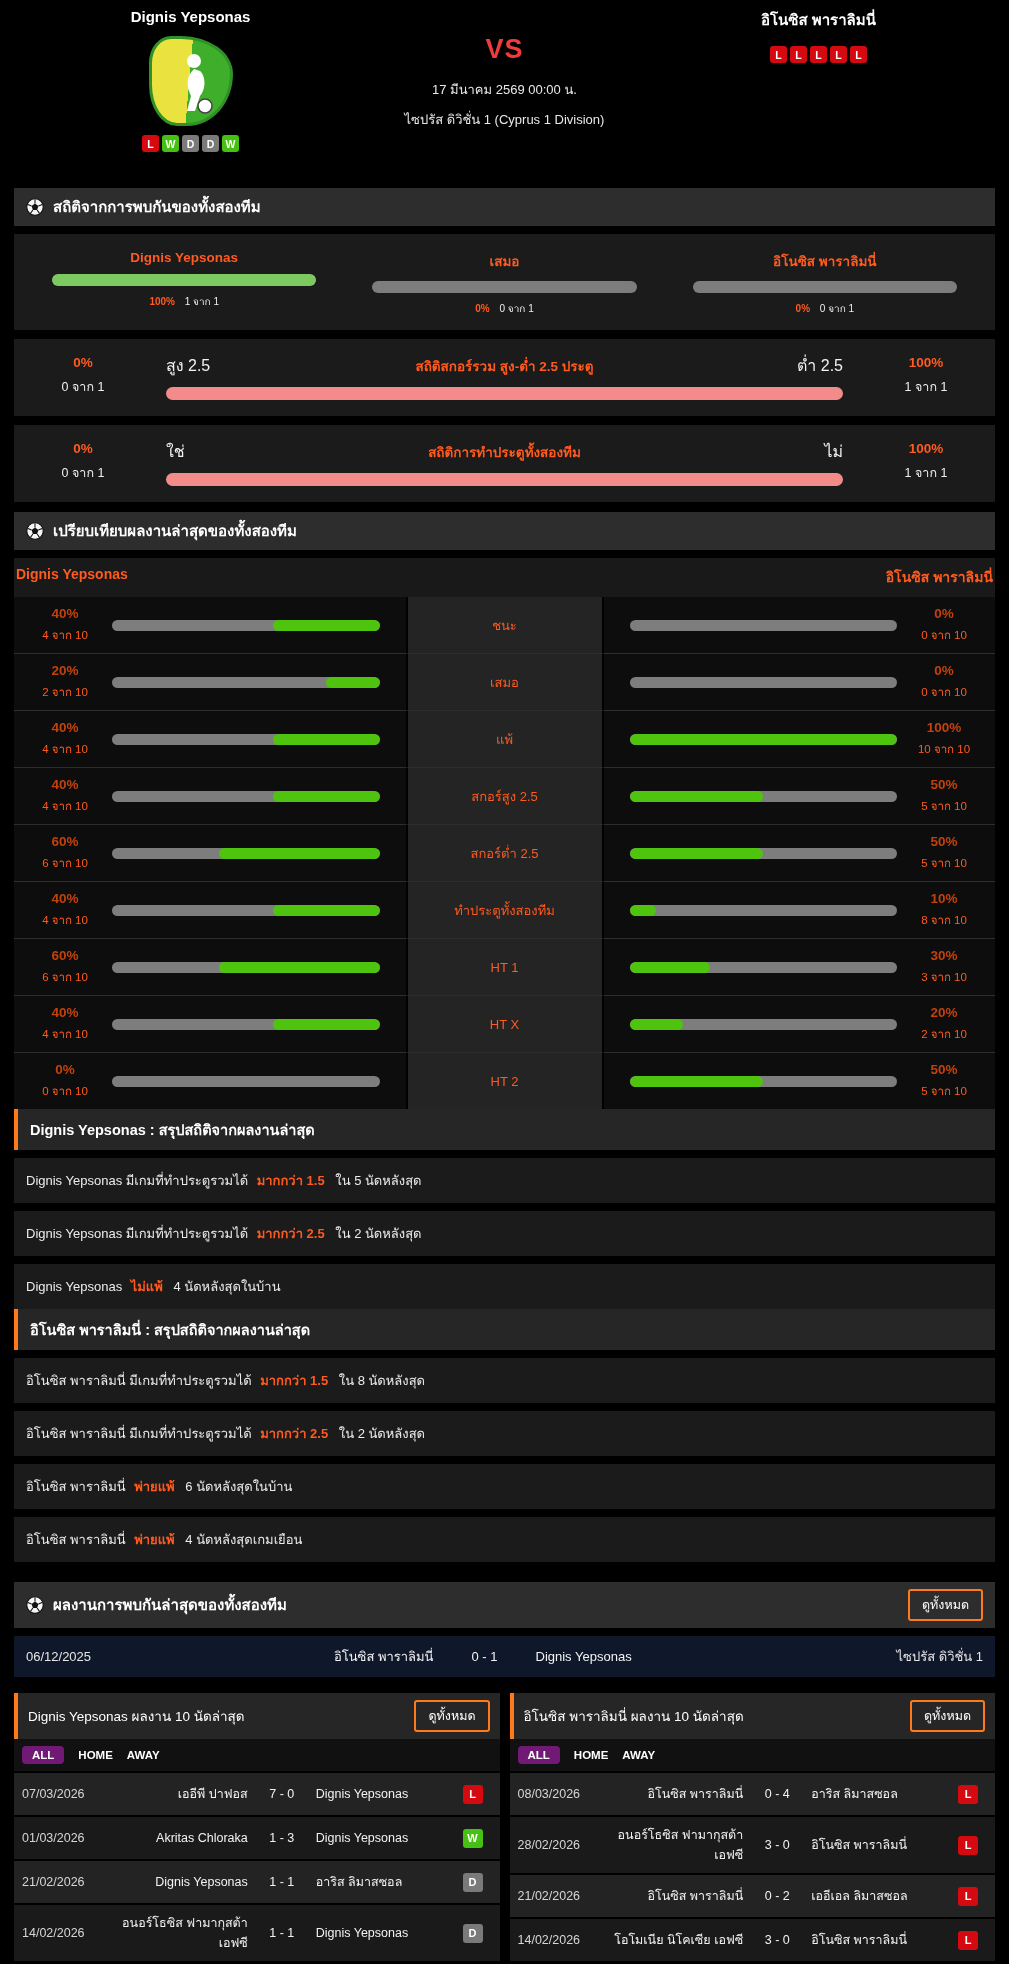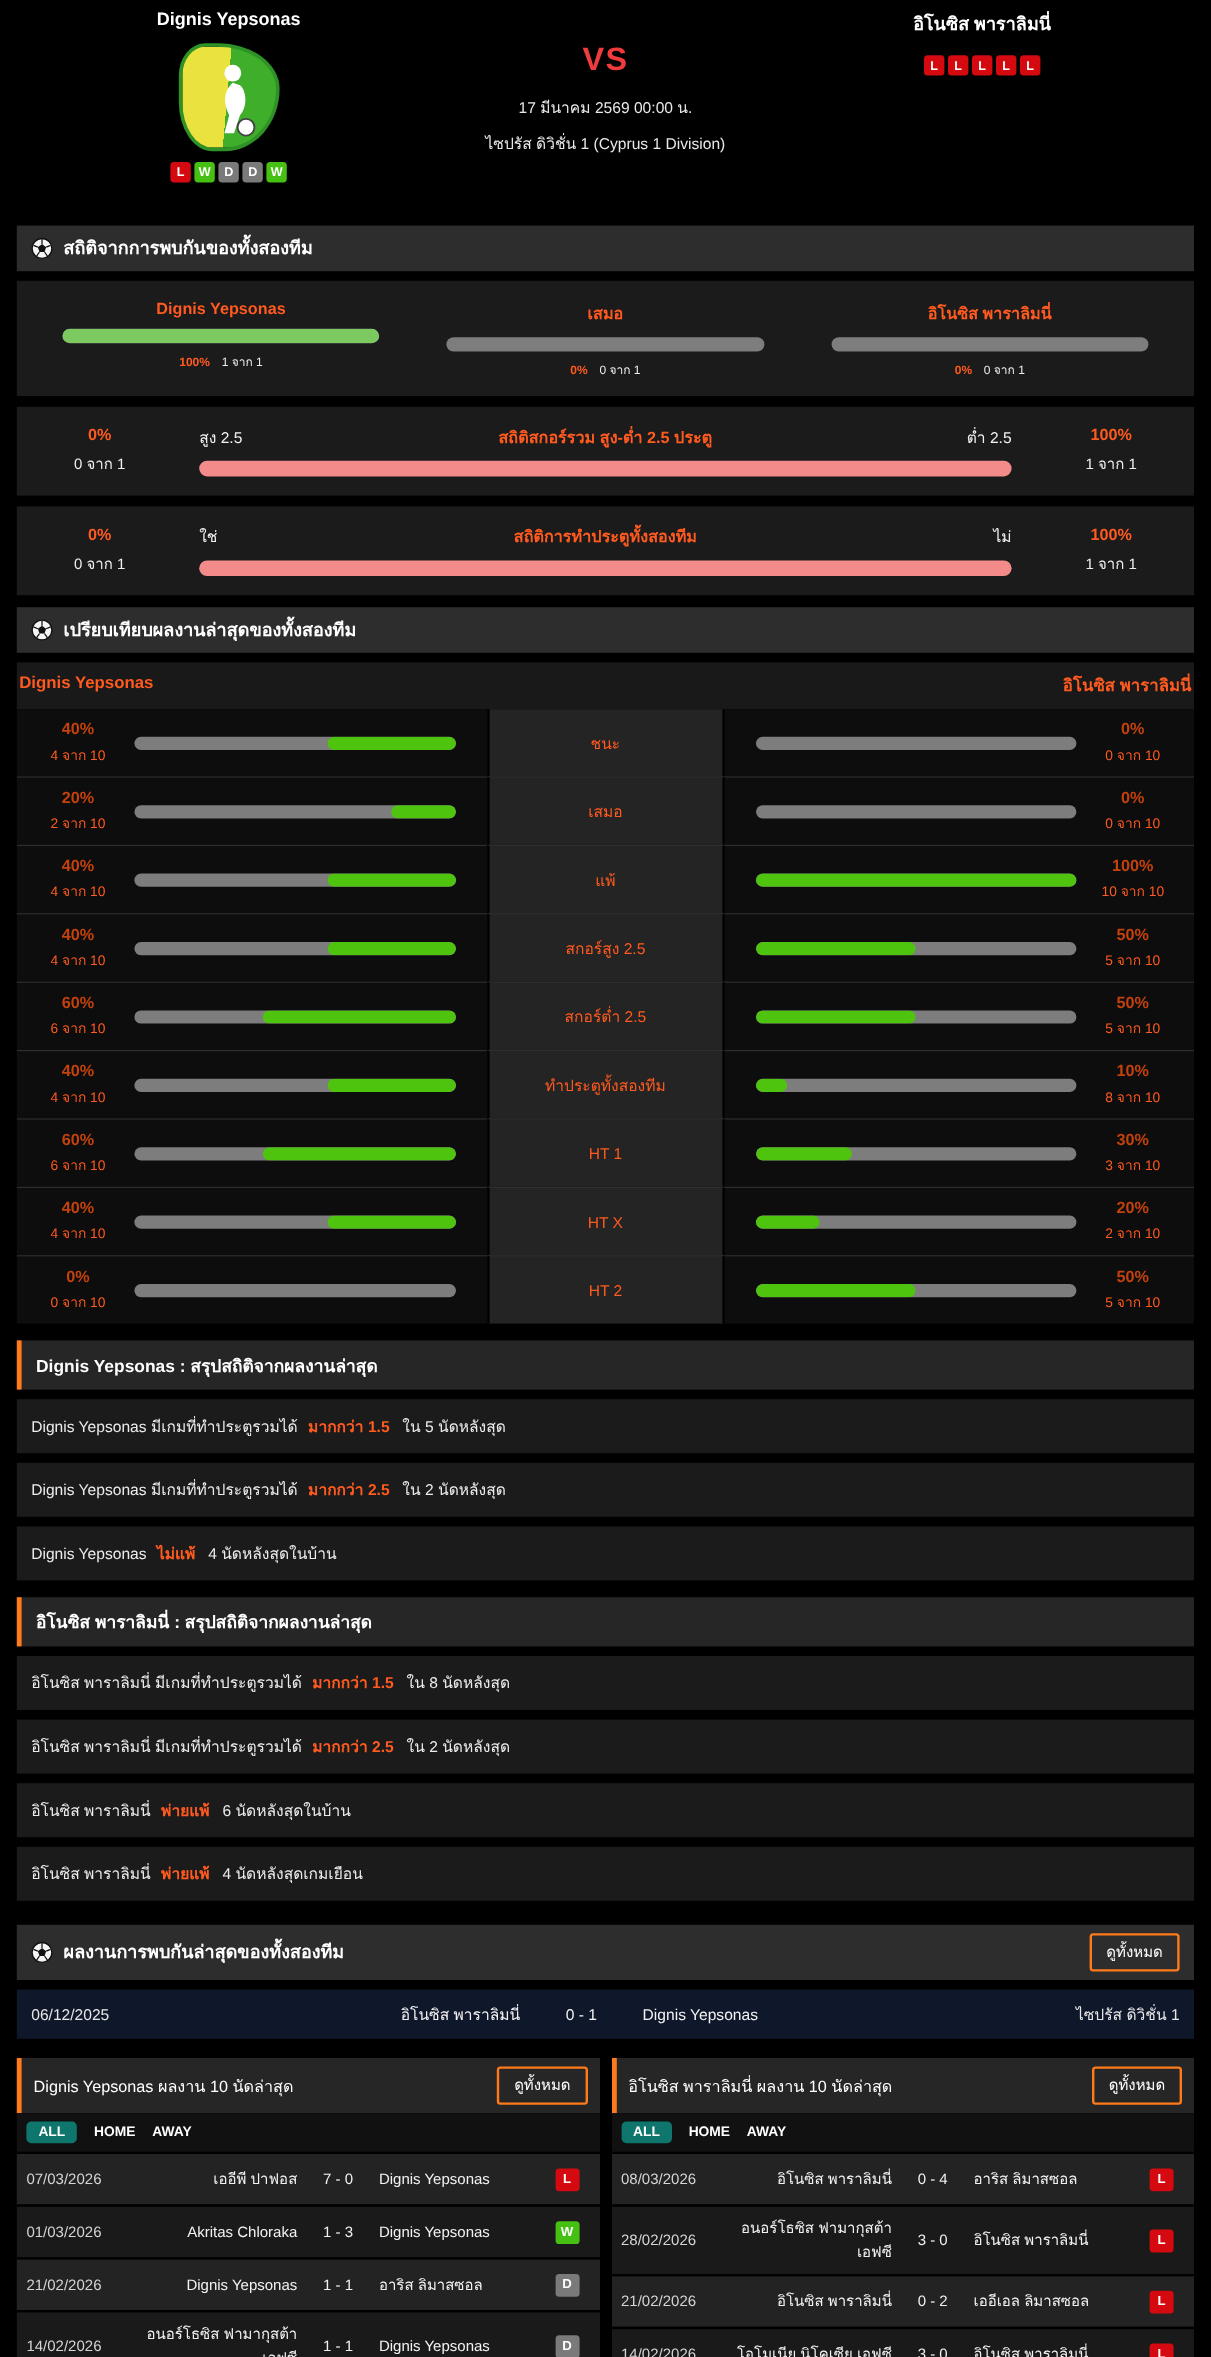--- a/index.html
+++ b/index.html
@@ -64,21 +64,21 @@
   .h2h-nums { margin-top:8px; font-size:10px; }
   .h2h-nums .pct { color:#ff5a1f; font-weight:bold; margin-right:7px; }
   .h2h-nums .cnt { color:#eee; }
 
   .ou-panel { display:flex; align-items:flex-start; padding:14px 14px 16px; }
   .ou-side { width:110px; text-align:center; padding-top:2px; }
   .ou-side .pct { color:#ff5a1f; font-weight:bold; font-size:13.5px; }
   .ou-side .cnt { color:#eee; margin-top:7px; font-size:12.5px; }
   .ou-mid { flex:1; padding:0 28px; }
   .ou-labels { display:flex; align-items:center; }
-  .ou-labels .side-label { color:#f2f2f2; font-size:13px; width:90px; }
+  .ou-labels .side-label { color:#f2f2f2; font-size:16px; width:90px; }
   .ou-labels .side-label.r { text-align:right; }
   .ou-labels .ou-title { flex:1; text-align:center; color:#ff5a1f; font-weight:bold; font-size:13.5px; }
   .bar-salmon { height:13px; border-radius:7px; background:#f38b8b; margin-top:9px; }
 
   
   .cmp-teams { display:flex; justify-content:space-between; background:#191919;
     padding:8px 2px 9px; font-weight:bold; font-size:14px; color:#ff5a1f; }
   .cmp-row { display:flex; }
   .cmp-cell { border-top:1px solid #2e2e2e; }
   .cmp-row:first-of-type .cmp-cell { border-top:none; }
@@ -86,41 +86,41 @@
   .cmp-mid { width:198px; background:#242424; border-left:2px solid #000; border-right:2px solid #000;
     display:flex; align-items:center; justify-content:center; color:#ff5a1f; font-size:13px; }
   .cmp-stat { width:78px; text-align:center; flex:none; }
   .cmp-stat .pct { color:#c2410c; font-weight:bold; font-size:13.5px; }
   .cmp-stat .cnt { color:#ff5a1f; font-size:11.5px; margin-top:5px; }
   .cmp-left .bar { flex:1; margin:0 14px 0 8px; }
   .cmp-right .bar { flex:1; margin:0 8px 0 14px; }
 
   
   .sum-head { background:#262626; border-left:4px solid #ff7a1a; padding:9px 12px;
-    font-weight:bold; font-size:14.5px; color:#fff; margin-top:14px; }
+    font-weight:bold; font-size:14.5px; color:#fff; }
   .sum-item { background:#1b1b1b; padding:12px 12px; margin-top:8px; font-size:13px; color:#ececec; }
   .sum-hl { color:#ff5a1f; font-weight:bold; margin:0 5px; }
   .sum-post { margin-left:2px; }
 
   
   .meet-row { background:#0f172a; display:flex; align-items:center; padding:10px 12px; min-height:40px; }
   .meet-row .m-date { width:120px; color:#e6e6e6; }
   .meet-row .m-home { flex:1; text-align:right; padding-right:16px; color:#f2f2f2; }
   .meet-row .m-score { width:70px; text-align:center; color:#f2f2f2; }
   .meet-row .m-away { flex:1; text-align:left; padding-left:16px; color:#f2f2f2; }
   .meet-row .m-league { width:160px; text-align:right; color:#e6e6e6; }
 
   
   .tables-grid { display:grid; grid-template-columns:1fr 1fr; gap:10px; margin-top:16px; }
   .card-head { background:#262626; border-left:4px solid #ff7a1a; display:flex; align-items:center;
     padding:7px 10px; min-height:40px; }
   .card-title { font-weight:normal; font-size:13.5px; color:#fff; flex:1; }
   .tabs { display:flex; align-items:center; gap:14px; padding:7px 8px; background:#111; }
   .tab { color:#fff; font-weight:bold; font-size:11.5px; cursor:pointer; }
-  .tab.active { background:#0f766e; padding:3px 10px; border-radius:4px; }
+  .tab.active { background:#701a75; padding:3px 10px; border-radius:4px; }
   .t-rows { display:flex; flex-direction:column; }
   .t-row { display:flex; align-items:center; padding:8px 8px; min-height:44px; border-top:2px solid #000; }
   .t-rows .t-row:nth-of-type(odd) { background:#232323; }
   .t-rows .t-row:nth-of-type(even) { background:#1a1a1a; }
   .t-date { width:88px; color:#d6d6d6; font-size:12.5px; flex:none; }
   .t-home { flex:1.1; text-align:right; color:#f2f2f2; font-size:12.5px; padding-right:8px; }
   .t-score { width:52px; text-align:center; color:#f2f2f2; font-size:12.5px; flex:none; }
   .t-away { flex:1.1; text-align:left; color:#f2f2f2; font-size:12.5px; padding-left:8px; }
   .t-badge-cell { width:38px; display:flex; justify-content:center; flex:none; }
 </style>

